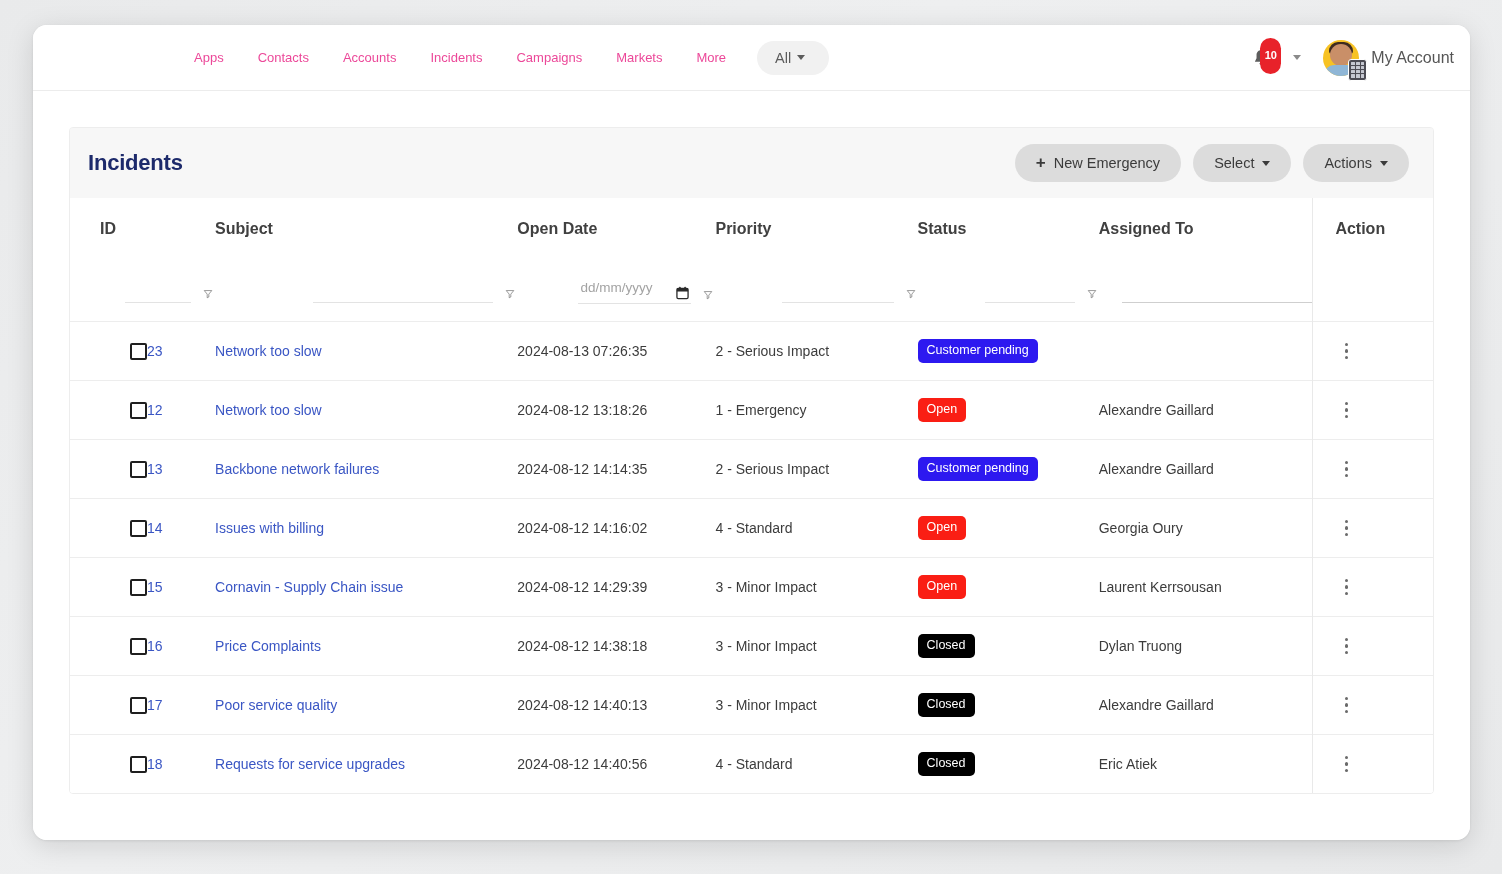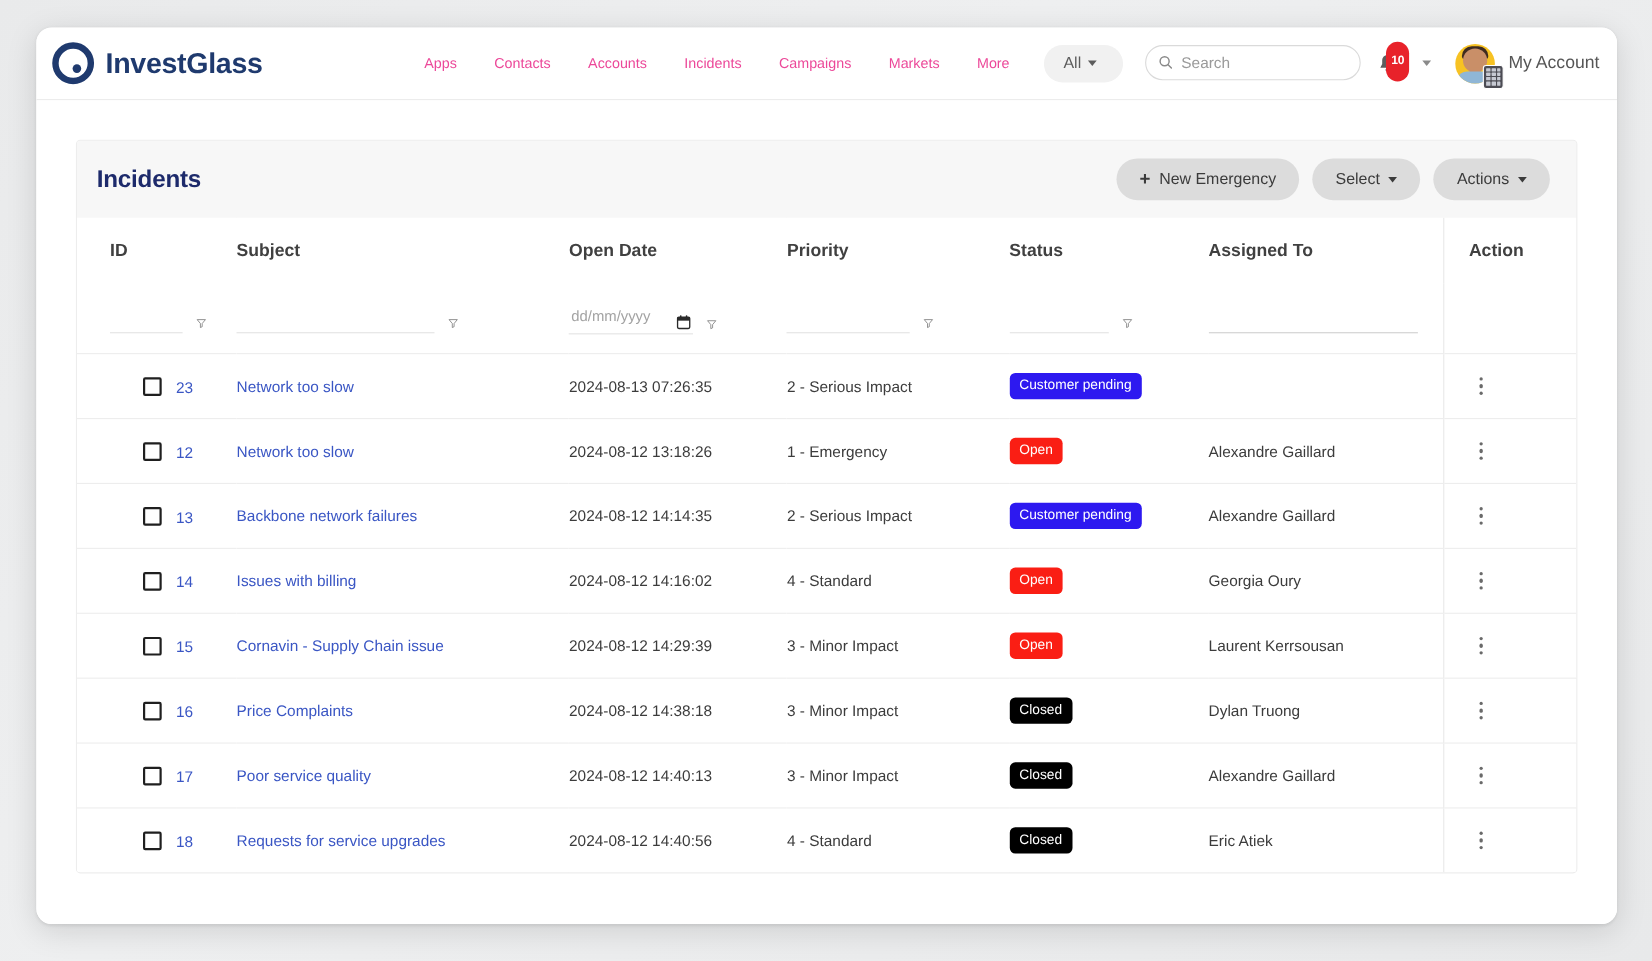--- a/index.html
+++ b/index.html
@@ -63,22 +63,23 @@
     font-size: 13px;
     color: #ec4899;
     padding: 8px 17px;
     white-space: nowrap;
     cursor: pointer;
     border-radius: 4px;
   }
 
   .search-zone {
     display: flex;
+    align-items: center;
     margin-left: 14px;
-    gap: 20px;
+    gap: 8px;
   }
   .scope-select {
     background: #f1f1f1;
     border-radius: 18px;
     height: 34px;
     display: flex;
     align-items: center;
     gap: 6px;
     padding: 0 16px 0 18px;
     font-size: 14.5px;
@@ -255,21 +256,21 @@
   .col-action { width: 120px; }
 
   th.col-action, td.col-action { border-left: 1px solid #e9e9e9; padding-left: 22px !important; }
 
   
   tr.filters td {
     padding: 0 0 18px 0;
     vertical-align: bottom;
     background: #fff;
   }
-  .filter-cell { display: flex; align-items: flex-end; gap: 10px; }
+  .filter-cell { display: flex; align-items: flex-end; gap: 10px; justify-content: flex-end; }
   .f-input {
     border: 0;
     border-bottom: 1.5px solid #e3e3e3;
     outline: 0;
     background: transparent;
     font-family: inherit;
     font-size: 13.5px;
     color: #333;
     height: 26px;
     padding: 0 2px 2px 2px;
@@ -289,21 +290,21 @@
   
   table.grid td {
     font-size: 14px;
     color: #3c3c3c;
     padding: 17px 0;
     border-top: 1px solid #ededed;
     background: #fff;
     vertical-align: middle;
   }
   tr.filters td { border-top: 0; }
-  .id-cell { display: flex; align-items: flex-end; gap: 13px; padding-left: 30px; }
+  .id-cell { display: flex; align-items: center; padding-left: 30px; }
   .cbx {
     width: 17px; height: 17px;
     border: 2px solid #1f1f1f;
     border-radius: 2px;
     background: #fff;
     cursor: pointer;
     flex: 0 0 auto;
     display:block;
   }
   .link { color: #3a56c4; text-decoration: none; cursor: pointer; font-size: 14px; }
@@ -331,49 +332,35 @@
   .row-kebab span { width: 3.5px; height: 3.5px; border-radius: 50%; background: #6a6a6a; display:block; }
 </style>
 </head>
 <body>
 
 <div id="app">
   <div class="window">
 
     <div class="topbar">
 
-      <div class="brand">
-        <svg class="brand-mark" viewBox="0 0 40 40">
-          <circle cx="20" cy="20" r="16.5" fill="none" stroke="#1f3a6e" stroke-width="6"></circle>
-          <circle cx="23.5" cy="25" r="4" fill="#1f3a6e"></circle>
-        </svg>
-        <span class="brand-name">InvestGlass</span>
-      </div>
 
       <nav class="nav">
         <span class="nav-item">Apps</span>
         <span class="nav-item">Contacts</span>
         <span class="nav-item">Accounts</span>
         <span class="nav-item">Incidents</span>
         <span class="nav-item">Campaigns</span>
         <span class="nav-item">Markets</span>
         <span class="nav-item">More</span>
       </nav>
 
       <div class="search-zone">
         <div class="scope-select">
           <span>All</span>
           <i class="caret"></i>
-        </div>
-        <div class="search-box">
-          <svg width="15" height="15" viewBox="0 0 16 16">
-            <circle cx="7" cy="7" r="5" fill="none" stroke="#8a8a8a" stroke-width="1.6"></circle>
-            <line x1="10.8" y1="10.8" x2="14.5" y2="14.5" stroke="#8a8a8a" stroke-width="1.6" stroke-linecap="round"></line>
-          </svg>
-          <input type="text" placeholder="Search" style="">
         </div>
       </div>
 
       <div class="right-zone">
         <div class="bell-wrap">
           <svg width="21" height="22" viewBox="0 0 22 23">
             <path d="M11 3c-3.1 0-5.2 2.3-5.2 5.3v3.4L4 15.3h14L16.2 11.7V8.3C16.2 5.3 14.1 3 11 3z" fill="#5d5d5d"></path>
             <path d="M8.6 17a2.5 2.5 0 0 0 4.8 0z" fill="#5d5d5d"></path>
             <rect x="10.2" y="1.1" width="1.7" height="2.6" rx="0.8" fill="#5d5d5d"></rect>
           </svg>

